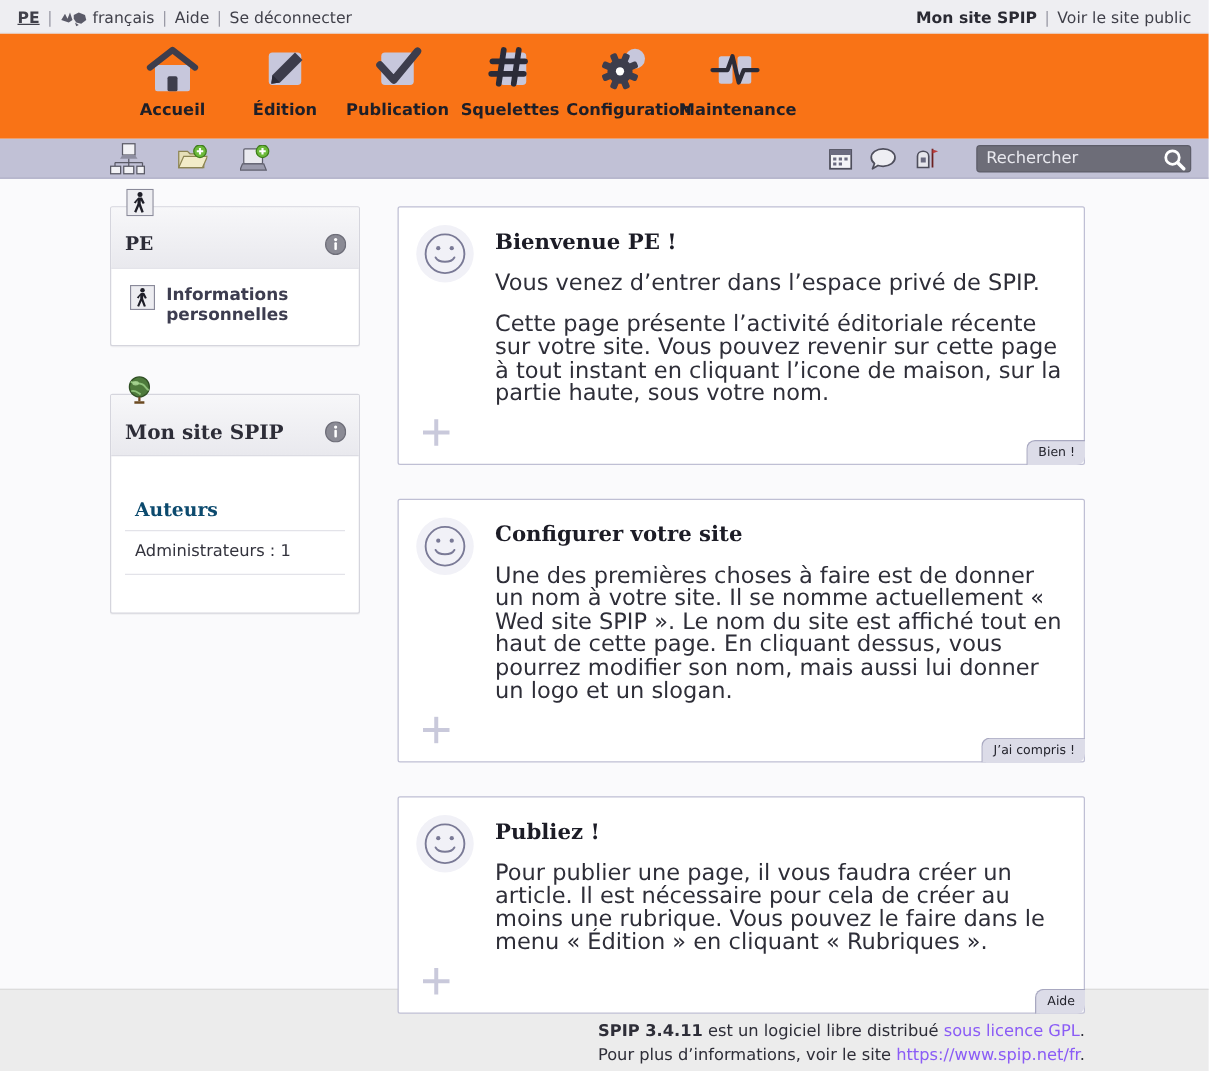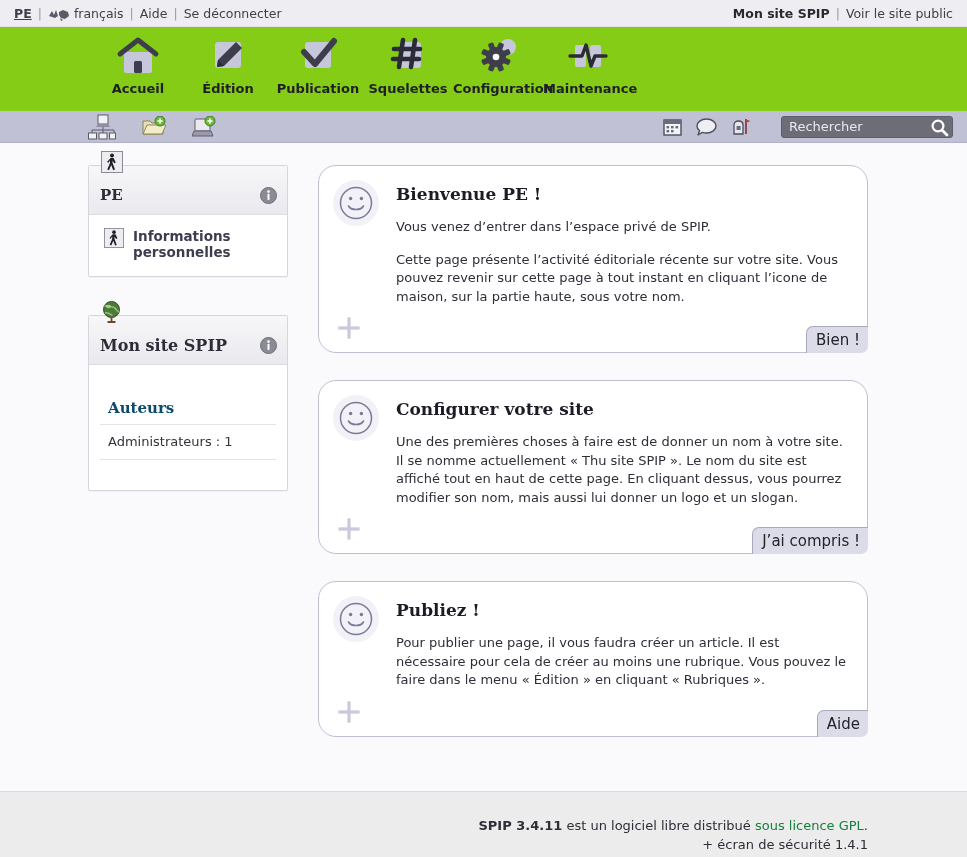--- a/index.html
+++ b/index.html
@@ -44,21 +44,21 @@
   .globe-mini {
     display: inline-block;
     width: 22px; height: 13px;
     margin-right: 4px;
     position: relative;
     top: 2px;
   }
 
   
   .mainnav {
-    background: #84cc16;
+    background: #f97316;
     height: 84px;
     display: flex;
     align-items: flex-start;
     padding-left: 93px;
     box-sizing: border-box;
   }
   .navitem {
     width: 90px;
     text-align: center;
     padding-top: 6px;
@@ -203,21 +203,21 @@
     padding: 9px 0 10px 8px;
     font-size: 13px;
     color: #33333d;
     border-bottom: 1px solid #e3e3e9;
   }
   .sect-pad { height: 18px; }
 
   
   .msgbox {
     border: 1px solid #bfbfd4;
-    border-radius: 18px;
+    border-radius: 2px;
     background: #fff;
     position: relative;
     margin-bottom: 27px;
     padding: 14px 16px 8px 16px;
   }
   .msg-head {
     display: flex;
     align-items: flex-start;
     gap: 16px;
   }
@@ -229,21 +229,21 @@
   }
   .msg-main { flex: 1; padding-top: 4px; }
   .msg-title {
     font-family: "DejaVu Serif", "Liberation Serif", serif;
     font-size: 17px;
     font-weight: bold;
     color: #1c1c26;
     margin: 0 0 14px 0;
   }
   .msg-p {
-    font-size: 13px;
+    font-size: 18px;
     line-height: 18.5px;
     color: #2e2e38;
     margin: 0 0 14px 0;
     max-width: 480px;
   }
   .msg-p:last-of-type { margin-bottom: 6px; }
   .msg-foot {
     display: flex;
     align-items: flex-end;
     justify-content: space-between;
@@ -254,21 +254,21 @@
   .ok-btn {
     position: absolute;
     right: -1px;
     bottom: -1px;
     background: #dcdce8;
     border: 1px solid #a8a8c0;
     border-radius: 0 0 7px 0;
     border-right: none;
     border-bottom: none;
     padding: 4px 8px 4px 9px;
-    font-size: 15px;
+    font-size: 10px;
     color: #23232c;
     font-family: "DejaVu Sans", "Liberation Sans", sans-serif;
     cursor: pointer;
     white-space: nowrap;
     margin-left: 28px;
   }
   .ok-btn.rounded-l { border-radius: 7px 0 7px 0; border-right: none; }
 
   
   .footer {
@@ -276,21 +276,21 @@
     border-top: 1px solid #dcdcdc;
     height: 109px;
     box-sizing: border-box;
     padding: 24px 99px 0 0;
     text-align: right;
     font-size: 13px;
     color: #2e2e38;
     line-height: 19px;
   }
   .footer .b { font-weight: bold; }
-  .flink { color: #15803d; text-decoration: none; text-align: right; }
+  .flink { color: #8b5cf6; text-decoration: none; text-align: right; }
 </style>
 </head>
 <body>
 
 <div class="topbar">
   <div class="topbar-left">
     <a class="tb-link underline" href="#">PE</a>
     <span class="tb-sep">|</span>
     <span class="globe-mini">
       <svg width="22" height="13" viewBox="0 0 22 13">
@@ -583,21 +583,21 @@
           <svg width="48" height="48" viewBox="0 0 48 48">
             <circle cx="24" cy="24" r="23" fill="#f1f1f7"></circle>
             <circle cx="24" cy="24" r="15.5" fill="none" stroke="#7a7a96" stroke-width="1.5"></circle>
             <circle cx="18.6" cy="19.5" r="1.7" fill="#7a7a96"></circle>
             <circle cx="29.4" cy="19.5" r="1.7" fill="#7a7a96"></circle>
             <path d="M16.5 27 C19 31.6 29 31.6 31.5 27" stroke="#7a7a96" stroke-width="1.6" fill="none" stroke-linecap="round"></path>
           </svg>
         </span>
         <div class="msg-main">
           <h2 class="msg-title">Configurer votre site</h2>
-          <p class="msg-p">Une des premières choses à faire est de donner un nom à votre site. Il se nomme actuellement « Thu site SPIP ». Le nom du site est affiché tout en haut de cette page. En cliquant dessus, vous pourrez modifier son nom, mais aussi lui donner un logo et un slogan.</p>
+          <p class="msg-p">Une des premières choses à faire est de donner un nom à votre site. Il se nomme actuellement « Wed site SPIP ». Le nom du site est affiché tout en haut de cette page. En cliquant dessus, vous pourrez modifier son nom, mais aussi lui donner un logo et un slogan.</p>
         </div>
       </div>
       <div class="msg-foot">
         <span class="plus-ico">
           <svg width="22" height="22" viewBox="0 0 22 22">
             <g stroke="#c9c9db" stroke-width="3.2" stroke-linecap="square">
               <line x1="11" y1="2" x2="11" y2="20"></line>
               <line x1="2" y1="11" x2="20" y2="11"></line>
             </g>
           </svg>
@@ -635,17 +635,16 @@
       <button class="ok-btn rounded-l">Aide</button>
     </section>
 
   </main>
 </div>
 
 <footer class="footer">
   <div>
     <span class="b">SPIP 3.4.11</span><span> est un logiciel libre distribué </span><a class="flink" href="#">sous licence GPL</a><span>.</span>
   </div>
-  <div>+ écran de sécurité 1.4.1</div>
   <div>
     <span>Pour plus d’informations, voir le site </span><a class="flink" href="#">https://www.spip.net/fr</a><span>.</span>
   </div>
 </footer>
 
 </body></html>

